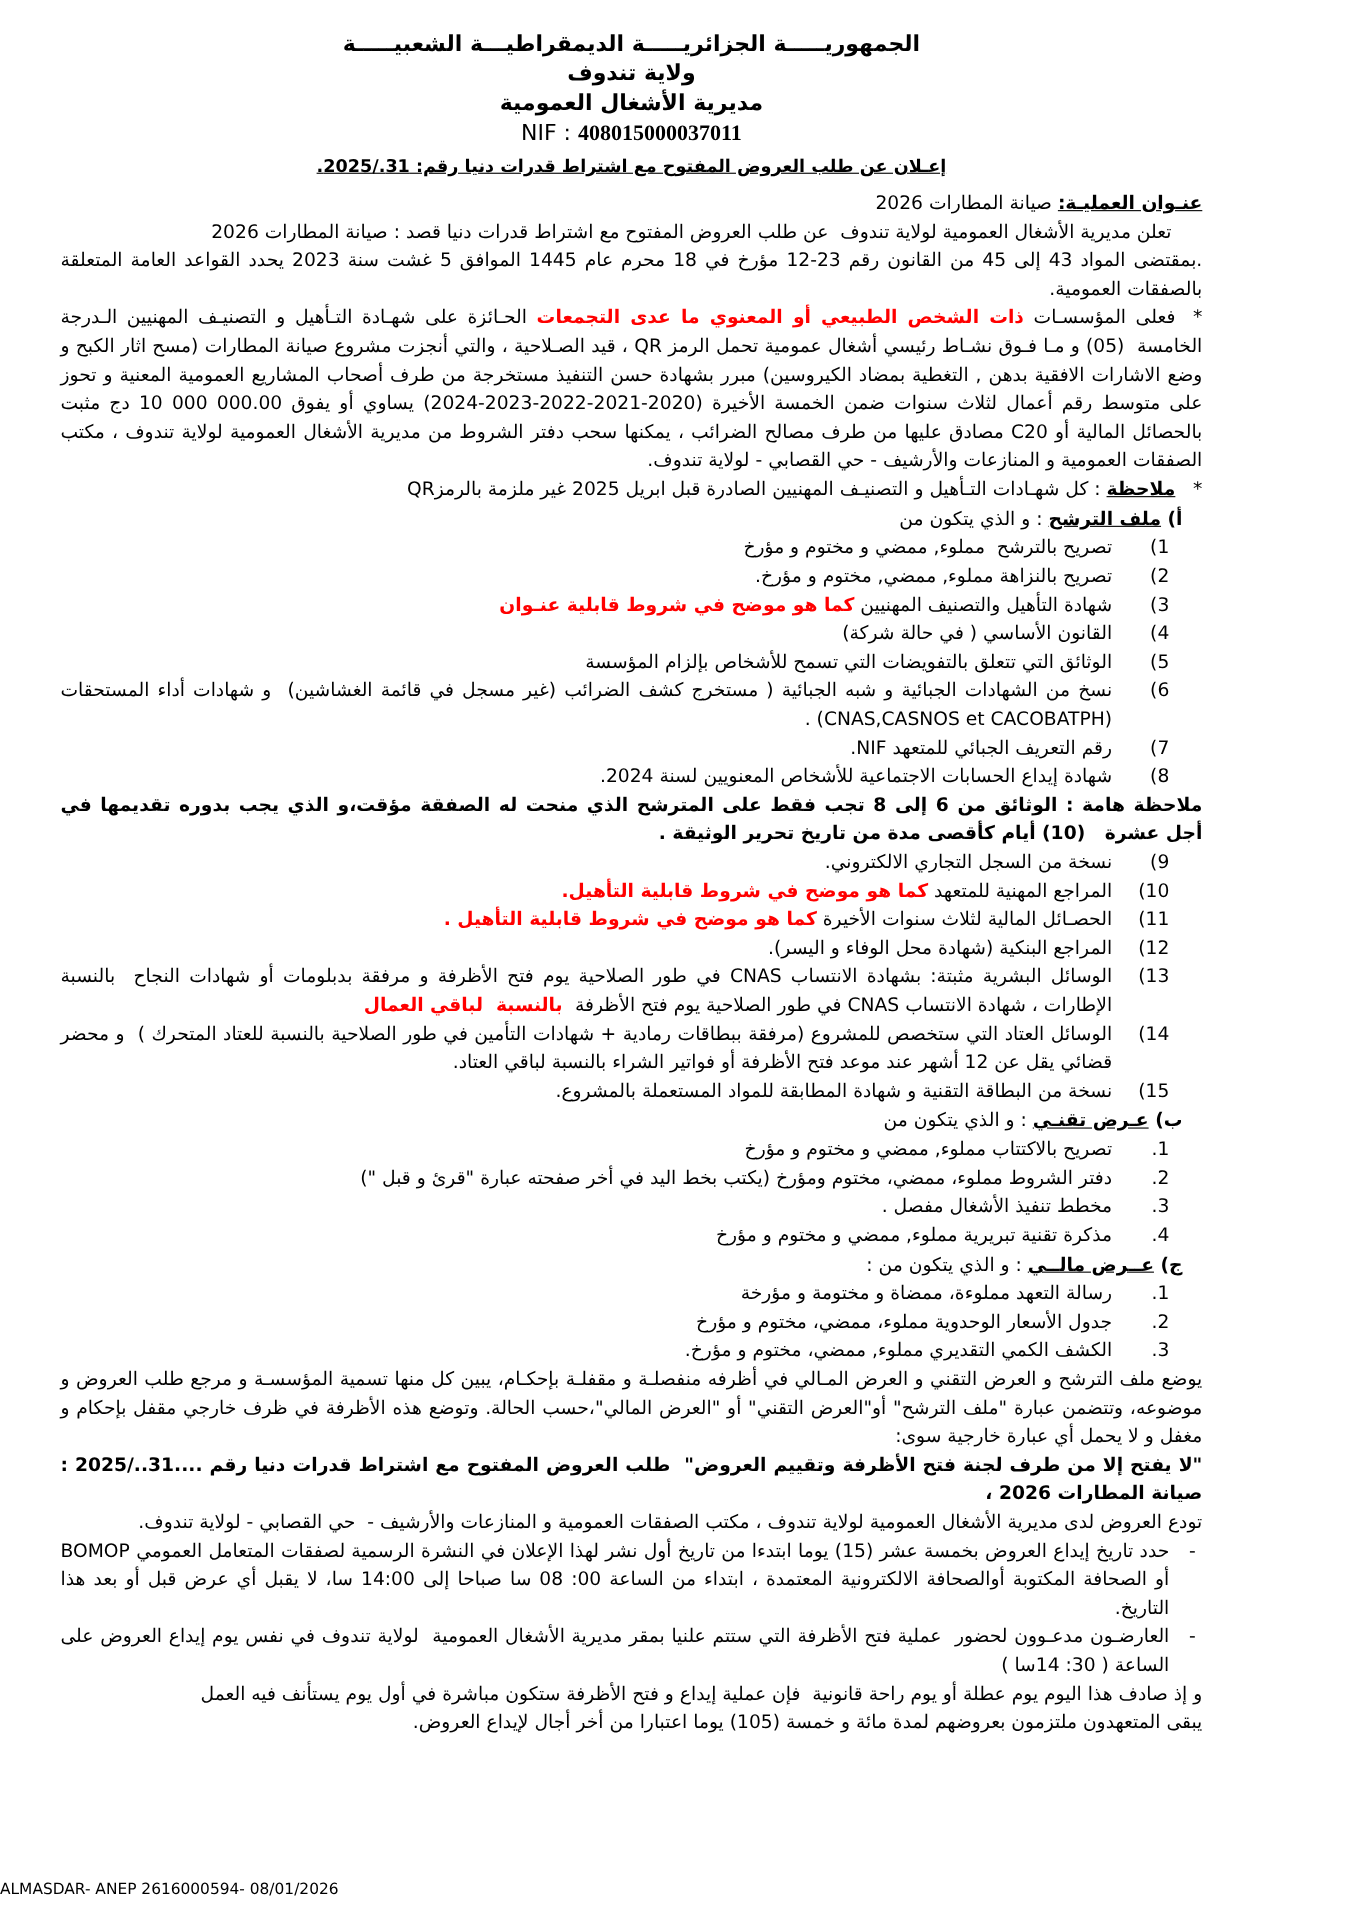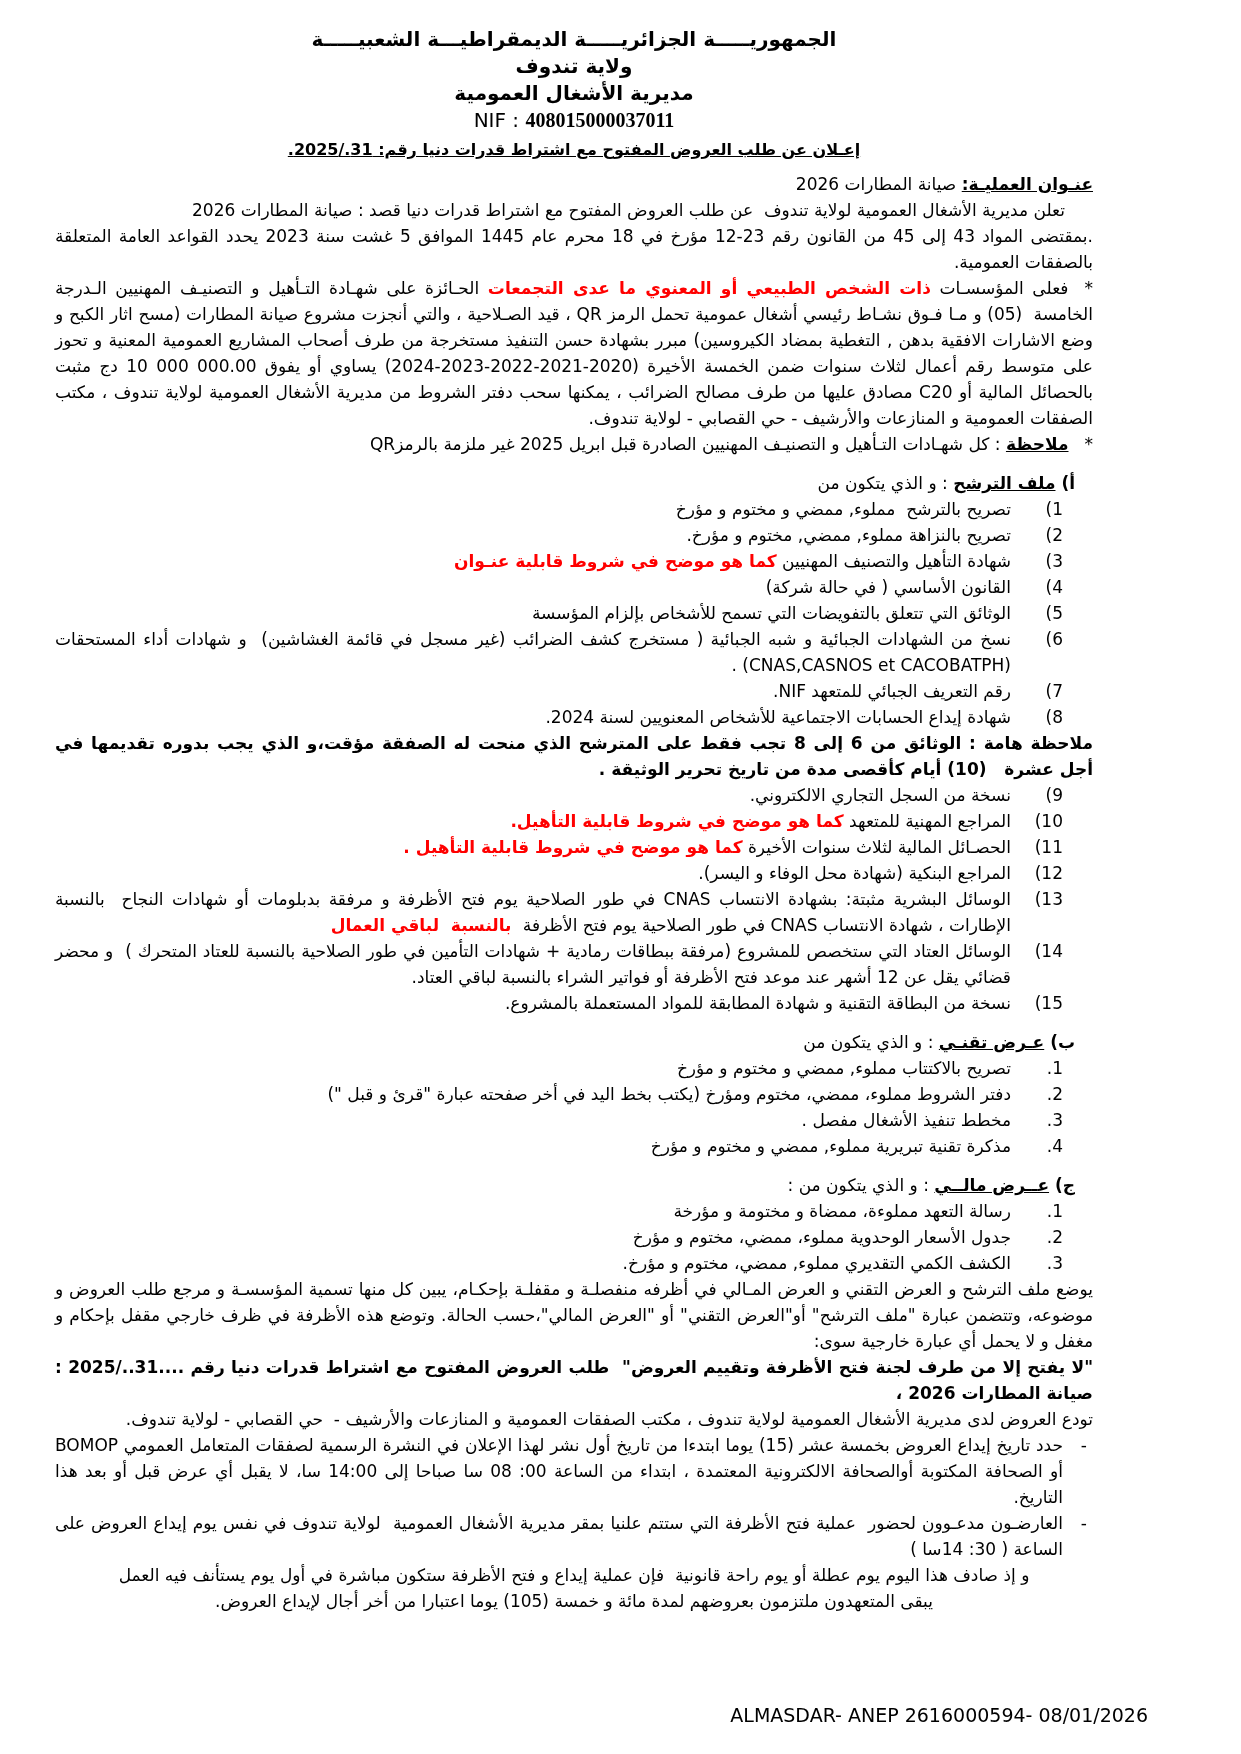--- a/index.html
+++ b/index.html
@@ -14,35 +14,35 @@
   .nif-label{font-weight:normal;}
   .nif-value{font-weight:bold;font-family:Liberation Serif, serif;}
   .doc-title{
     text-align:center;font-weight:bold;font-size:16px;line-height:30px;
     text-decoration:underline;margin:1px 0 6px 0;
   }
   .body-area{font-size:17px;line-height:26px;text-align:justify;}
   .line{min-height:26px;}
   .p{margin:0;}
   .ind{text-indent:28px;}
-  .section{padding-right:18px;margin-top:13px;}
+  .section{padding-right:18px;margin-top:1px;}
   .item{position:relative;padding-right:82px;}
   .item .mk{position:absolute;right:30px;top:0;direction:rtl;unicode-bidi:isolate;}
   .dash{position:relative;padding-right:30px;}
   .dash .mk{position:absolute;right:6px;top:0;}
   .star .mk{margin-left:16px;}
-  .center{text-align:center;}
+  .center{text-align:right;}
   .seg{white-space:pre-wrap;}
   .seg.red{color:#ff0000;font-weight:bold;}
   .seg.b{font-weight:bold;}
   .seg.u{text-decoration:underline;}
   .seg.ltr{direction:ltr;unicode-bidi:isolate;}
   .footer{
-    position:absolute;bottom:28px;left:0;right:0;text-align:right;
-    direction:ltr;font-size:19px;color:#000;padding-left:27px;
+    position:absolute;bottom:28px;left:0;right:0;text-align:left;
+    direction:ltr;font-size:14px;color:#000;
   }
 </style>
 </head>
 <body>
 
 <div class="page">
   <div class="content">
 
     <div class="hdr">الجمهوريـــــة الجزائريـــــة الديمقراطيـــة الشعبيـــــة</div>
     <div class="hdr">ولاية تندوف</div>

